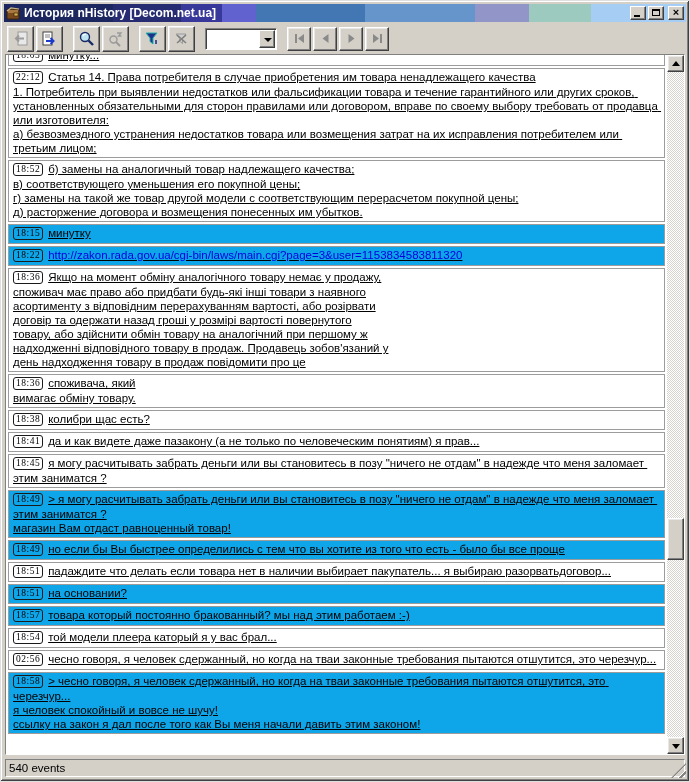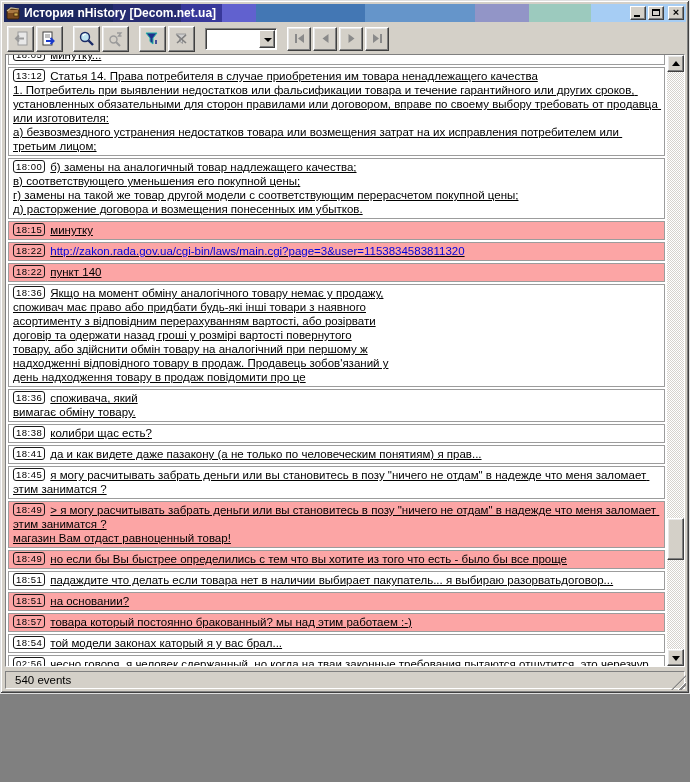--- a/index.html
+++ b/index.html
@@ -4,21 +4,21 @@
 <style>
   * { box-sizing: border-box; }
   html,body { margin:0; padding:0; }
   body {
     width:690px; height:782px;
     font-family:"Liberation Sans", sans-serif;
     background:#808080;
   }
 
   .window {
-    position:relative; width:690px; height:694px;
+    position:relative; width:690px; height:782px;
     background:#d4d0c8;
     border:1px solid #dfdfdf;
     box-shadow: inset -1px -1px 0 #404040, inset 1px 1px 0 #fff, inset -2px -2px 0 #808080;
   }
 
   
   .titlebar {
     position:absolute; left:3px; right:3px; top:3px; height:18px;
     display:flex; align-items:center; padding:0 2px;
     background:linear-gradient(to right,
@@ -90,25 +90,25 @@
     overflow:hidden; padding:2px 2px 0 2px;
   }
   .msg {
     border:1px solid #9c9c9c;
     background:#fff;
     margin-bottom:2px;
     padding:1px 4px 2px 4px;
     font-size:11.5px; line-height:14px; color:#000;
   }
   .msg:first-child { margin-top:-11px; }
-  .msg.green { background:#fca5a5; }
+  .msg.green { background:#0ea5e9; }
   .msg-text { white-space:pre-wrap; word-wrap:break-word;text-decoration:underline; }
   .ts {
     display:inline-block;
-    font-family:Liberation Sans, sans-serif;
+    font-family:Liberation Serif, serif;
     font-size:9.5px; line-height:11px;
     border:1px solid #1a1a1a; border-radius:3px;
     padding:0 2px; margin-right:5px;
     position:relative; top:-1px;
     letter-spacing:0.5px;
   }
   .lnk { color:#0000dd; text-decoration:none; cursor:pointer; }
 
   
   .vscroll {
@@ -140,21 +140,21 @@
   }
 
   
   .statusbar {
     position:absolute; left:3px; right:3px; bottom:3px; height:20px;
     background:#d4d0c8; padding:1px;
   }
   .status-field {
     position:absolute; left:1px; right:1px; top:1px; bottom:1px;
     border:1px solid; border-color:#808080 #fff #fff #808080;
-    font-size:11.5px; line-height:16px; padding-left:9px; color:#000;
+    font-size:11.5px; line-height:16px; padding-left:3px; color:#000;
     background:#d4d0c8;
   }
   .grip {
     position:absolute; right:0px; bottom:0px; width:15px; height:15px;
     background:
       repeating-linear-gradient(135deg,
         transparent 0 3px, #fff 3px 4px, #848484 4px 6px);
     clip-path:polygon(100% 0, 100% 100%, 0 100%);
   }
 </style>
@@ -254,38 +254,35 @@
       </svg>
     </div>
   </div>
 
   <div class="content">
     <div class="msg-list">
         <div class="msg">
     <span class="ts">18:05</span><span class="msg-text">минутку...</span>
   </div>
         <div class="msg">
-    <span class="ts">13:12</span><span class="msg-text">Статья 14. Права потребителя в случае приобретения им товара ненадлежащего качества
+    <span class="ts">22:12</span><span class="msg-text">Статья 14. Права потребителя в случае приобретения им товара ненадлежащего качества
 1. Потребитель при выявлении недостатков или фальсификации товара и течение гарантийного или других сроков, установленных обязательными для сторон правилами или договором, вправе по своему выбору требовать от продавца или изготовителя:
 а) безвозмездного устранения недостатков товара или возмещения затрат на их исправления потребителем или третьим лицом;</span>
   </div>
         <div class="msg">
-    <span class="ts">18:00</span><span class="msg-text">б) замены на аналогичный товар надлежащего качества;
+    <span class="ts">18:52</span><span class="msg-text">б) замены на аналогичный товар надлежащего качества;
 в) соответствующего уменьшения его покупной цены;
 г) замены на такой же товар другой модели с соответствующим перерасчетом покупной цены;
 д) расторжение договора и возмещения понесенных им убытков.</span>
   </div>
         <div class="msg green">
     <span class="ts">18:15</span><span class="msg-text">минутку</span>
   </div>
         <div class="msg green">
     <span class="ts">18:22</span><span class="msg-text"><a class="lnk">http://zakon.rada.gov.ua/cgi-bin/laws/main.cgi?page=3&amp;user=1153834583811320</a></span>
-  </div>
-        <div class="msg green">
-    <span class="ts">18:22</span><span class="msg-text">пункт 140</span>
   </div>
         <div class="msg">
     <span class="ts">18:36</span><span class="msg-text">Якщо на момент обміну аналогічного товару немає у продажу,
 споживач має право або придбати будь-які інші товари з наявного
 асортименту з відповідним перерахуванням вартості, або розірвати
 договір та одержати назад гроші у розмірі вартості повернутого
 товару, або здійснити обмін товару на аналогічний при першому ж
 надходженні відповідного товару в продаж. Продавець зобов'язаний у
 день надходження товару в продаж повідомити про це</span>
   </div>
@@ -312,21 +309,21 @@
         <div class="msg">
     <span class="ts">18:51</span><span class="msg-text">падаждите что делать если товара нет в наличии выбирает пакупатель... я выбираю разорватьдоговор...</span>
   </div>
         <div class="msg green">
     <span class="ts">18:51</span><span class="msg-text">на основании?</span>
   </div>
         <div class="msg green">
     <span class="ts">18:57</span><span class="msg-text">товара который постоянно бракованный? мы над этим работаем :-)</span>
   </div>
         <div class="msg">
-    <span class="ts">18:54</span><span class="msg-text">той модели законах каторый я у вас брал...</span>
+    <span class="ts">18:54</span><span class="msg-text">той модели плеера каторый я у вас брал...</span>
   </div>
         <div class="msg">
     <span class="ts">02:56</span><span class="msg-text">чесно говоря, я человек сдержанный, но когда на тваи законные требования пытаются отшутится, это черезчур...</span>
   </div>
         <div class="msg green">
     <span class="ts">18:58</span><span class="msg-text">&gt; чесно говоря, я человек сдержанный, но когда на тваи законные требования пытаются отшутится, это черезчур...
 я человек спокойный и вовсе не шучу!
 ссылку на закон я дал после того как Вы меня начали давить этим законом!</span>
   </div>
       </div>

